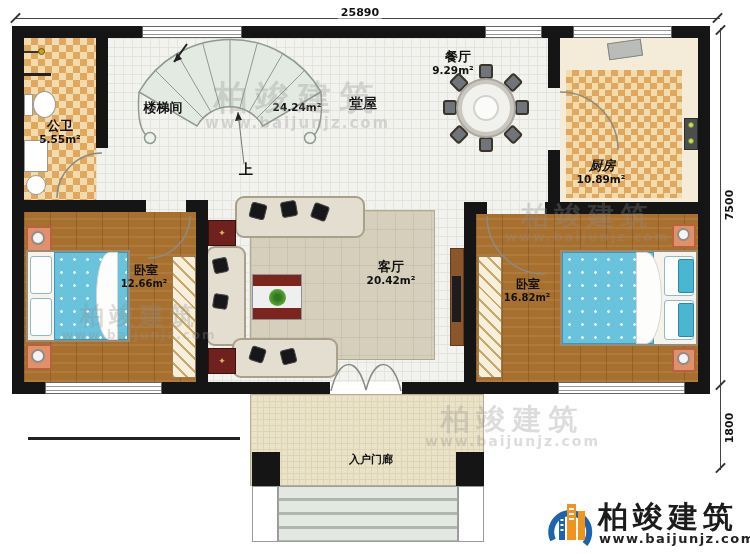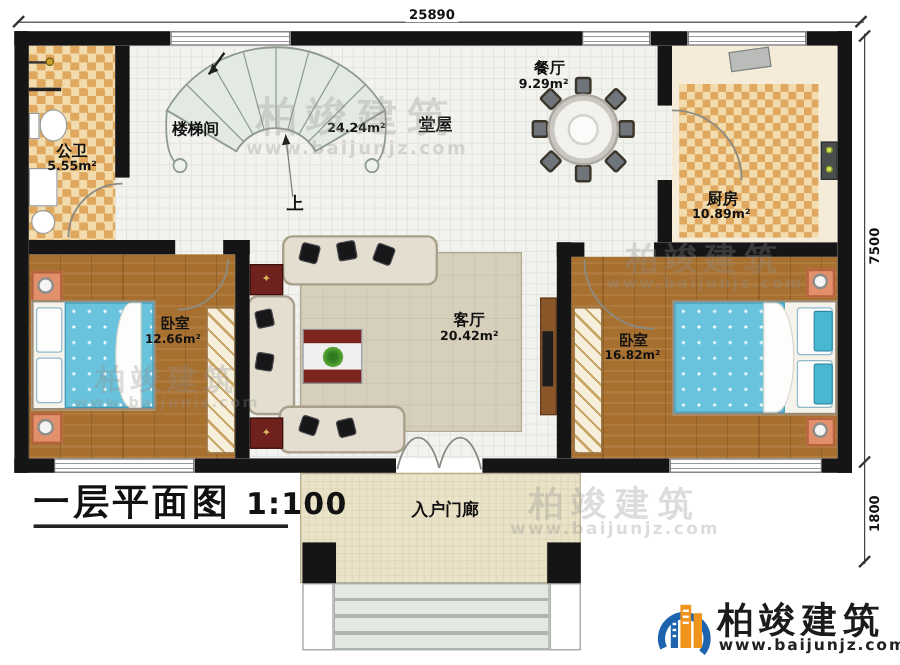--- a/index.html
+++ b/index.html
@@ -207,29 +207,29 @@
     </g>
   </svg>
 
   <div class="lbl" style="left:60px;top:126px;font-size:13px;">公卫</div>
   <div class="lbl" style="left:60px;top:139px;font-size:10.5px;">5.55m²</div>
   <div class="lbl" style="left:163px;top:108px;font-size:13px;">楼梯间</div>
   <div class="lbl" style="left:297px;top:107px;font-size:10.5px;">24.24m²</div>
   <div class="lbl" style="left:363px;top:104px;font-size:14px;">堂屋</div>
   <div class="lbl" style="left:458px;top:57px;font-size:13px;">餐厅</div>
   <div class="lbl" style="left:453px;top:70px;font-size:10.5px;">9.29m²</div>
-  <div class="lbl" style="left:602px;top:166px;font-size:13px;">厨房</div>
+  <div class="lbl" style="left:602px;top:166px;font-size:13px;font-style:italic;">厨房</div>
   <div class="lbl" style="left:601px;top:179px;font-size:10.5px;">10.89m²</div>
   <div class="lbl" style="left:146px;top:270px;font-size:12px;">卧室</div>
   <div class="lbl" style="left:144px;top:283px;font-size:10px;">12.66m²</div>
   <div class="lbl" style="left:528px;top:284px;font-size:12px;">卧室</div>
   <div class="lbl" style="left:527px;top:297px;font-size:10px;">16.82m²</div>
   <div class="lbl" style="left:391px;top:267px;font-size:13px;">客厅</div>
   <div class="lbl" style="left:391px;top:280px;font-size:10.5px;">20.42m²</div>
-  <div class="lbl" style="left:371px;top:425px;font-size:14px;">入户门廊</div>
+  <div class="lbl" style="left:371px;top:459px;font-size:11px;">入户门廊</div>
 
   <div class="abs dimline" style="left:14px;top:18px;width:706px;height:1px;"></div>
   <div class="tick" style="left:9px;top:17px;"></div>
   <div class="tick" style="left:711px;top:17px;"></div>
   <div class="dimtext" style="left:360px;top:12px;">25890</div>
   <div class="abs dimline" style="left:720px;top:28px;width:1px;height:442px;"></div>
   <div class="tick" style="left:714px;top:29px;"></div>
   <div class="tick" style="left:714px;top:384px;"></div>
   <div class="tick" style="left:714px;top:467px;"></div>
   <div class="dimtext vert" style="left:729px;top:205px;">7500</div>
@@ -245,23 +245,20 @@
   </div>
   <div class="wm" style="left:62px;top:303px;font-size:25px;letter-spacing:5px;">
     <span>柏竣建筑</span>
     <span class="u" style="font-size:12px;">www.baijunjz.com</span>
   </div>
   <div class="wm" style="left:425px;top:404px;font-size:29px;letter-spacing:7px;">
     <span>柏竣建筑</span>
     <span class="u" style="font-size:14px;">www.baijunjz.com</span>
   </div>
 
-  <div class="tb-title">
-    <span>一层平面图</span><span class="tb-scale">1:100</span>
-  </div>
   <div class="tb-underline"></div>
 
   <svg style="left:545px;top:496px;" width="48" height="54" viewBox="0 0 48 54">
     <path d="M 8 44 A 19 19 0 1 1 40 48" fill="none" stroke="#1d63ad" stroke-width="6"></path>
     <rect x="14" y="20" width="6" height="24" fill="#1d63ad"></rect>
     <rect x="22" y="8" width="9" height="36" fill="#f0941d"></rect>
     <rect x="33" y="15" width="7" height="29" fill="#f0941d"></rect>
     <g fill="#ffffff">
         <rect x="15.5" y="23" width="3" height="2"></rect>
         <rect x="15.5" y="28" width="3" height="2"></rect>

